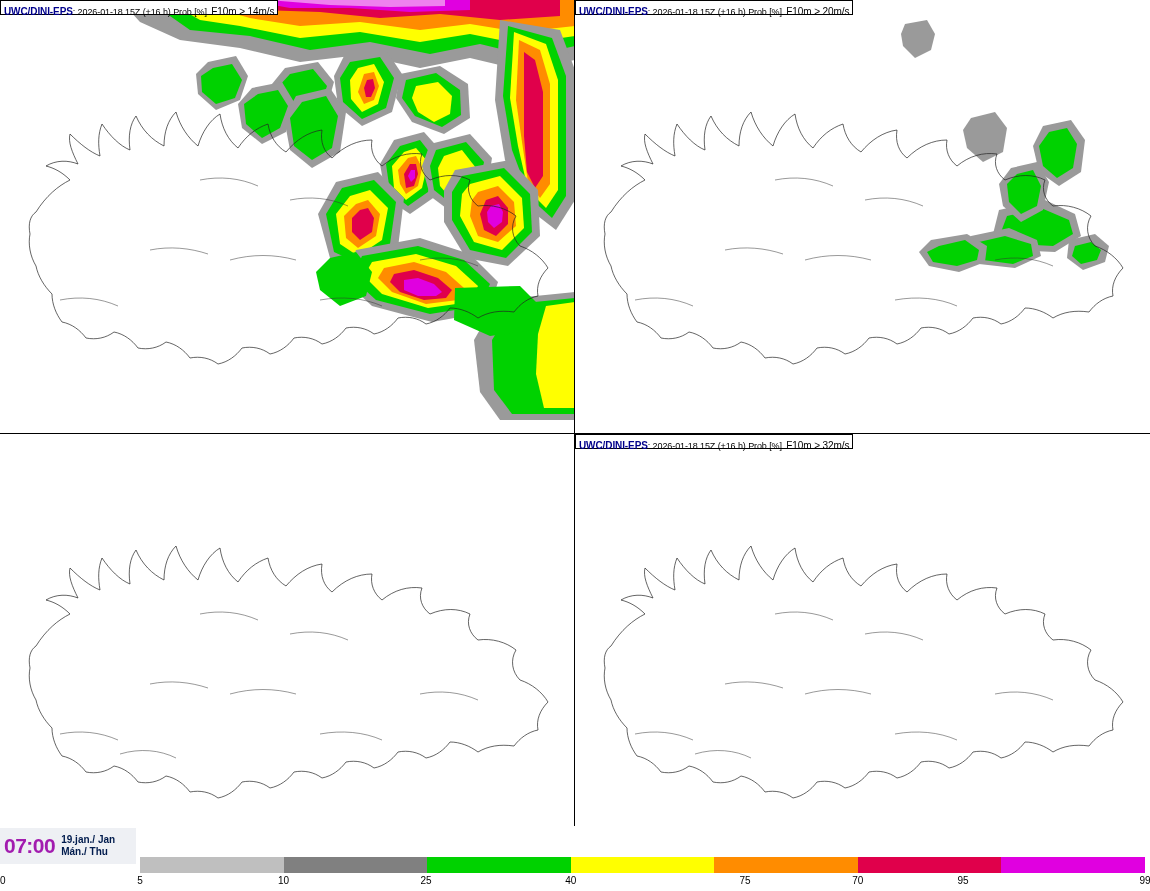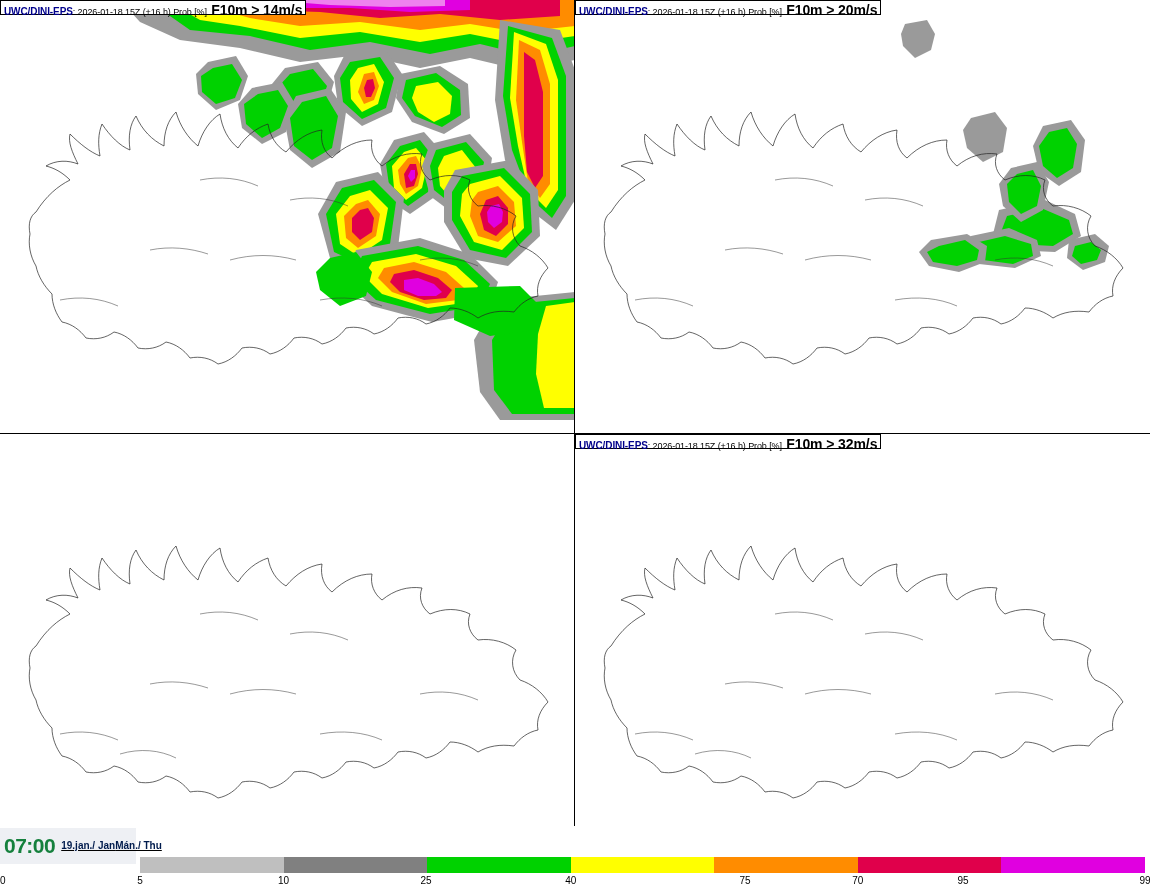--- a/index.html
+++ b/index.html
@@ -57,22 +57,22 @@
     color: #00008b;
     letter-spacing: -0.1px;
   }
   .title-box .run {
     font-size: 9px;
     font-weight: normal;
     color: #000000;
     letter-spacing: -0.1px;
   }
   .title-box .param {
-    font-size: 14px;
-    font-weight: bold;
+    font-size: 10px;
+    font-weight: normal;
     color: #000000;
     letter-spacing: -0.1px;
   }
 
   
   .vline {
     position: absolute;
     left: 574px; top: 0;
     width: 1px; height: 868px;
     background: #000000;
@@ -104,27 +104,27 @@
     height: 36px;
     background: #eef0f4;
     display: flex;
     align-items: center;
     gap: 6px;
     padding-left: 4px;
   }
   .timebox .clock {
     font-size: 21px;
     font-weight: bold;
-    color: #15803d;
+    color: #a21caf;
     letter-spacing: -0.5px;
   }
   .timebox .dates {
     display: flex;
+    flex-direction: column;
     line-height: 1.18;
-    text-decoration: underline;
   }
   .timebox .dates span {
     font-size: 10px;
     font-weight: bold;
     color: #001b4d;
     white-space: nowrap;
   }
 
   
   .cbar-wrap {

